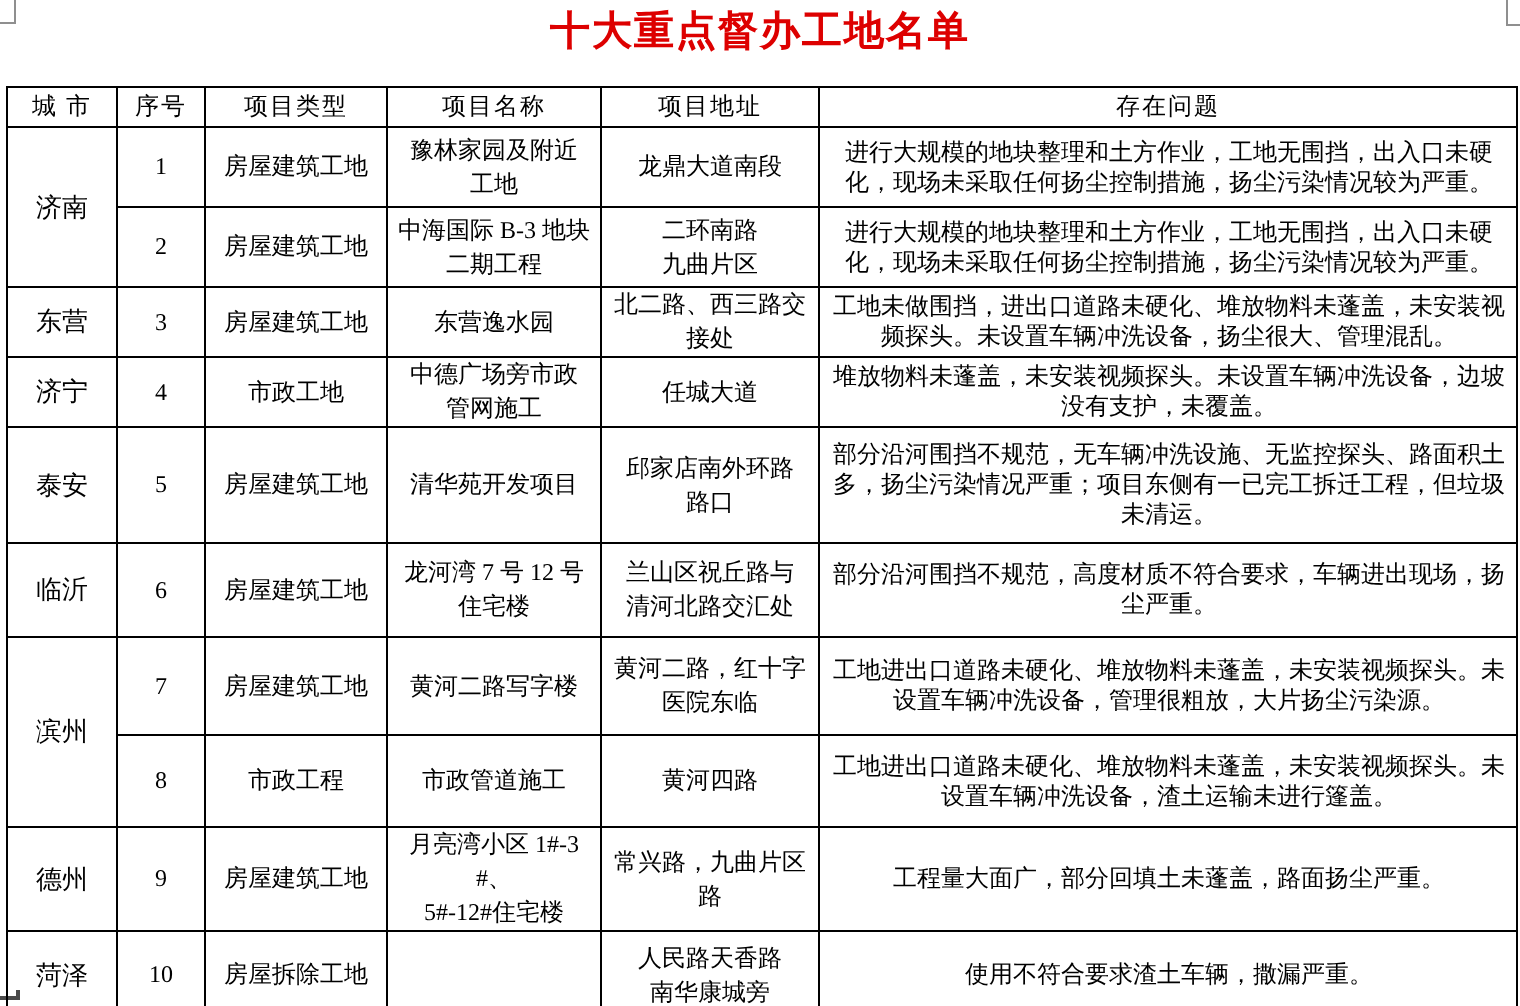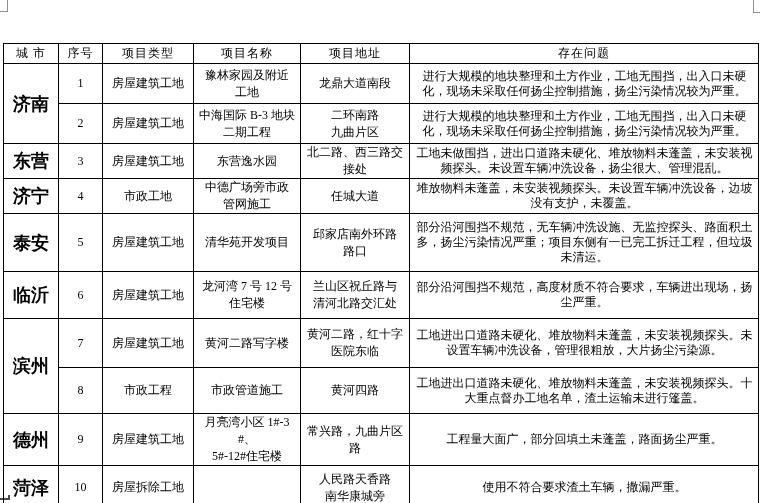--- a/index.html
+++ b/index.html
@@ -13,21 +13,21 @@
   }
   table.site-table {
     position:absolute; top:43px; left:3px;
     border-collapse:collapse; table-layout:fixed; width:755px;
   }
   .site-table th, .site-table td {
     border:1px solid #000; font-size:12px; text-align:center; vertical-align:middle;
     padding:0 2px; white-space:pre-line; overflow:hidden; word-break:break-all;
   }
   .site-table th { font-weight:normal; letter-spacing:1px; }
-  td.city { font-weight:bold; font-size:18px; }
+  td.city { font-weight:normal; font-size:13px; }
   td.prob { text-align:center; padding:1px 4px 1px 5px; line-height:15px; letter-spacing:0; }
   tr.h-hd  { height:20px; }
   tr.h-r1  { height:40px; }
   tr.h-r2  { height:40px; }
   tr.h-r3  { height:35px; }
   tr.h-r4  { height:30px; }
   tr.h-r5  { height:58px; }
   tr.h-r6  { height:47px; }
   tr.h-r7  { height:49px; }
   tr.h-r8  { height:46px; }
@@ -40,20 +40,21 @@
 </style>
 </head>
 <body>
 
 <div class="page">
 
   <div class="mark mark-tl"></div>
   <div class="mark mark-tr"></div>
   <div class="mark mark-bl"></div>
 
+  <div class="doc-title" style="color: rgb(221, 0, 0);">十大重点督办工地名单</div>
 
   <table class="site-table">
     <colgroup>
       <col style="width:55px">
         <col style="width:44px">
         <col style="width:91px">
       <col style="width:107px">
         <col style="width:109px">
         <col style="width:349px">
     </colgroup>
@@ -128,21 +129,21 @@
         <td>黄河二路写字楼</td>
         <td>黄河二路，红十字
 医院东临</td>
         <td class="prob">工地进出口道路未硬化、堆放物料未蓬盖，未安装视频探头。未设置车辆冲洗设备，管理很粗放，大片扬尘污染源。</td>
       </tr>
       <tr class="h-r8">
         <td>8</td>
         <td>市政工程</td>
         <td>市政管道施工</td>
         <td>黄河四路</td>
-        <td class="prob">工地进出口道路未硬化、堆放物料未蓬盖，未安装视频探头。十大重点督办工地名单，渣土运输未进行篷盖。</td>
+        <td class="prob">工地进出口道路未硬化、堆放物料未蓬盖，未安装视频探头。未设置车辆冲洗设备，渣土运输未进行篷盖。</td>
       </tr>
       <tr class="h-r9">
         <td class="city">德州</td>
         <td>9</td>
         <td>房屋建筑工地</td>
         <td>月亮湾小区 1#-3#、
 5#-12#住宅楼</td>
         <td>常兴路，九曲片区
 路</td>
         <td class="prob">工程量大面广，部分回填土未蓬盖，路面扬尘严重。</td>

